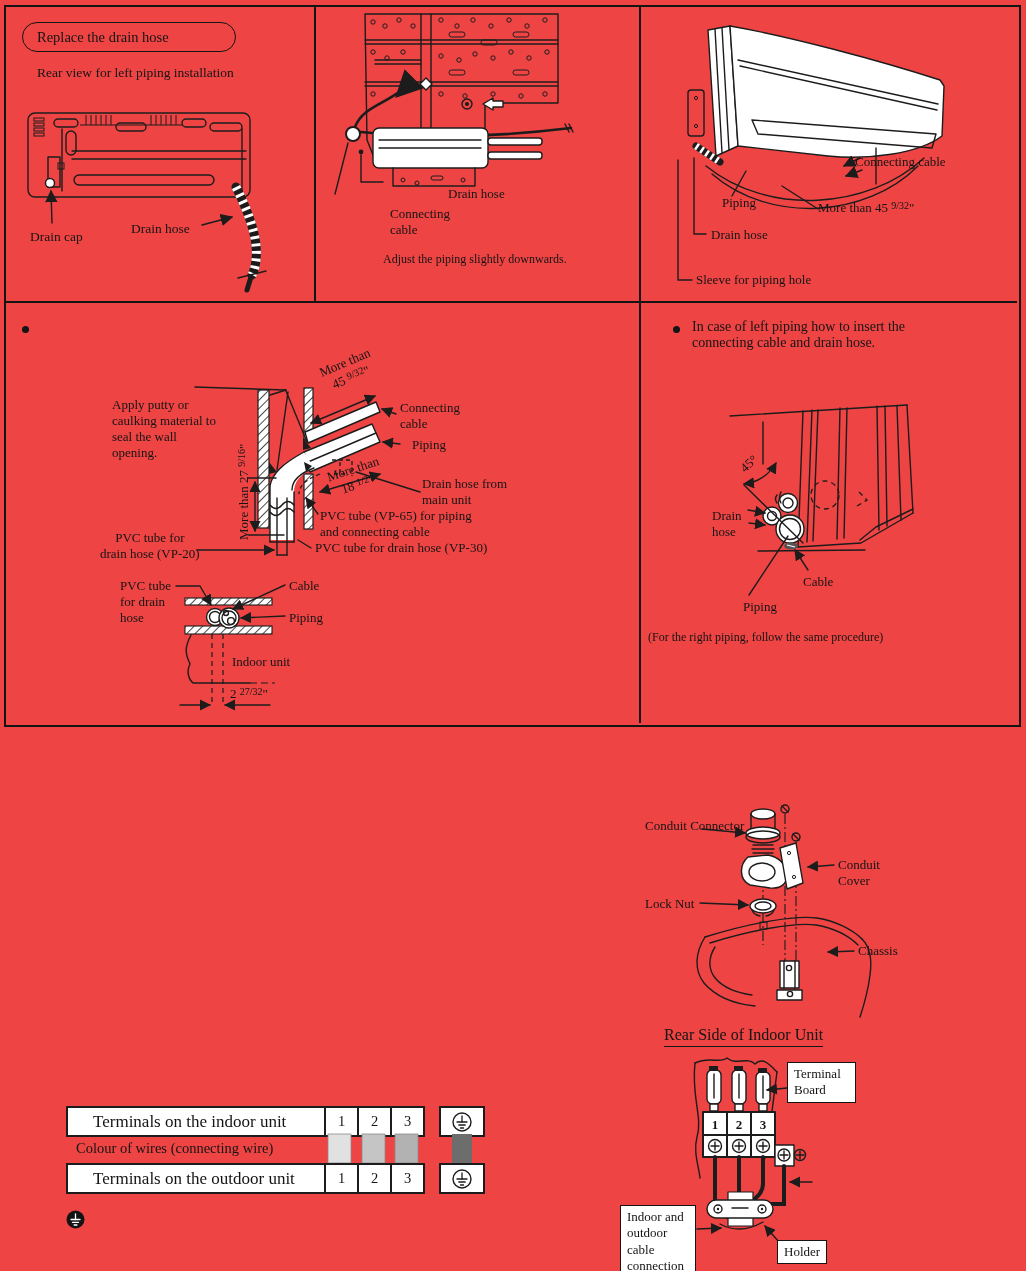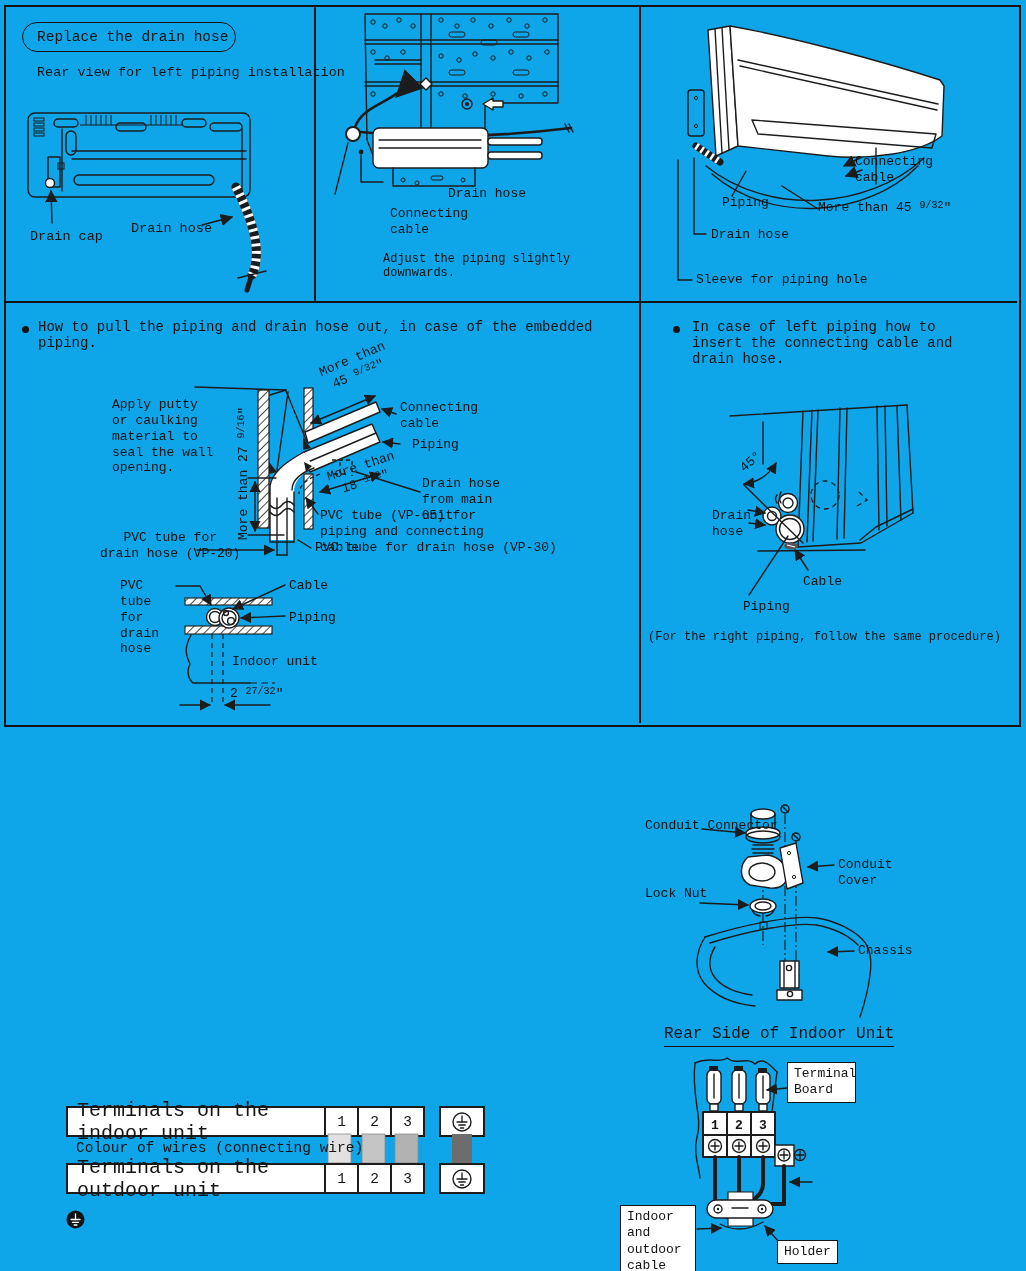--- a/index.html
+++ b/index.html
@@ -1,18 +1,18 @@
 <!DOCTYPE html>
 <html><head>
 <meta charset="utf-8">
 <style>
   html,body { margin:0; padding:0; background:#888; }
   .page {
-    position:relative; width:1026px; height:1271px; background:#0ea5e9;
-    font-family:Liberation Mono, monospace; color:#141414;
+    position:relative; width:1026px; height:1271px; background:#ef4444;
+    font-family:Liberation Serif, serif; color:#141414;
     overflow:hidden;
   }
   .abs { position:absolute; }
   .lbl { position:absolute; font-size:13px; line-height:1.22; white-space:nowrap; color:#141414; }
   .wrap { white-space:normal; }
   .head { position:absolute; font-size:14px; }
   .cap  { position:absolute; font-size:12px; }
   .bullet { position:absolute; width:7px; height:7px; border-radius:50%; background:#141414; }
   .frac { font-size:10px; vertical-align:3px; letter-spacing:0; }
   .rot  { transform-origin:0 0; }
@@ -20,21 +20,21 @@
             font-size:13px; line-height:1.25; padding:3px 6px; }
   .border-line { position:absolute; background:#141414; }
   svg.art { position:absolute; overflow:visible; }
   svg.art * { vector-effect:none; }
   .s  { fill:none; stroke:#1c1c1c; stroke-width:1.4; stroke-linecap:round; stroke-linejoin:round; }
   .s2 { fill:none; stroke:#1c1c1c; stroke-width:2.6; stroke-linecap:round; }
   .sw { fill:#fff; stroke:#1c1c1c; stroke-width:1.4; stroke-linejoin:round; }
   .blk{ fill:#1c1c1c; stroke:none; }
   .thin { fill:none; stroke:#1c1c1c; stroke-width:1; }
   .tbl-row { position:absolute; display:flex; border:2px solid #1c1c1c; background:#fff; align-items:stretch; }
-  .tbl-label { flex:1; display:flex; align-items:center; padding-left:9px; font-size:20px; }
+  .tbl-label { flex:1; display:flex; align-items:center; padding-left:25px; font-size:17px; }
   .tbl-cell { width:31px; border-left:2px solid #1c1c1c; display:flex; align-items:center; justify-content:center; font-size:14.5px; }
   .earth-box { position:absolute; border:2px solid #1c1c1c; background:#fff; display:flex; align-items:center; justify-content:center; }
 </style>
 </head>
 <body>
 
 <div class="page">
 
   <div class="abs" style="left:4px;top:5px;width:1013px;height:718px;border:2px solid #141414;"></div>
   <div class="border-line" style="left:314px;top:5px;width:2px;height:298px;"></div>
@@ -208,21 +208,20 @@
     <div class="lbl" style="left:82px;top:195px;">Piping</div>
     <div class="lbl" style="left:178px;top:200px;">
       <span>More than 45 </span><span class="frac">9/32</span><span>"</span>
     </div>
     <div class="lbl" style="left:71px;top:227px;">Drain hose</div>
     <div class="lbl" style="left:56px;top:272px;">Sleeve for piping hole</div>
   </div>
 
   <div class="abs" style="left:0;top:302px;width:640px;height:423px;">
     <span class="bullet" style="left:22px;top:24px;"></span>
-    <div class="head" style="left:38px;top:17px;">How to pull the piping and drain hose out, in case of the embedded piping.</div>
 
     <svg class="art" style="left:0;top:0;" width="635" height="423" viewBox="0 0 635 423">
       <defs>
         <marker id="a4" viewBox="0 0 10 10" refX="9" refY="5" markerWidth="8" markerHeight="8" orient="auto-start-reverse">
             <path d="M0,0L10,5L0,10z" fill="#1c1c1c"></path>
           </marker>
         <pattern id="h4" width="6" height="6" patternUnits="userSpaceOnUse" patternTransform="rotate(45)">
           <rect width="6" height="6" fill="#fff"></rect>
             <line x1="0" y1="0" x2="0" y2="6" stroke="#1c1c1c" stroke-width="1.6"></line>
         </pattern>
@@ -428,21 +427,21 @@
 
       <line class="s" x1="82" y1="34" x2="125" y2="38" marker-end="url(#a6)"></line>
       <line class="s" x1="214" y1="70" x2="188" y2="72" marker-end="url(#a6)"></line>
       <line class="s" x1="80" y1="108" x2="128" y2="110" marker-end="url(#a6)"></line>
       <line class="s" x1="234" y1="156" x2="208" y2="157" marker-end="url(#a6)"></line>
     </svg>
     <div class="lbl" style="left:25px;top:23px;">
       <span style="display:block;">Conduit Connector</span>
     </div>
     <div class="lbl wrap" style="left:218px;top:62px;width:58px;">Conduit Cover</div>
-    <div class="lbl" style="left:25px;top:91px;">Lock Nut</div>
+    <div class="lbl" style="left:25px;top:101px;">Lock Nut</div>
     <div class="lbl" style="left:238px;top:148px;">Chassis</div>
   </div>
   <div class="lbl" style="left:664px;top:1025px;font-size:16px;border-bottom:1.6px solid #141414;padding-bottom:1px;">Rear Side of Indoor Unit</div>
 
   <div class="abs" style="left:615px;top:1042px;width:411px;height:229px;">
     <svg class="art" style="left:0;top:0;" width="411" height="229" viewBox="0 0 411 229">
       <defs>
         <marker id="a7" viewBox="0 0 10 10" refX="9" refY="5" markerWidth="8" markerHeight="8" orient="auto-start-reverse">
             <path d="M0,0L10,5L0,10z" fill="#1c1c1c"></path>
           </marker>

